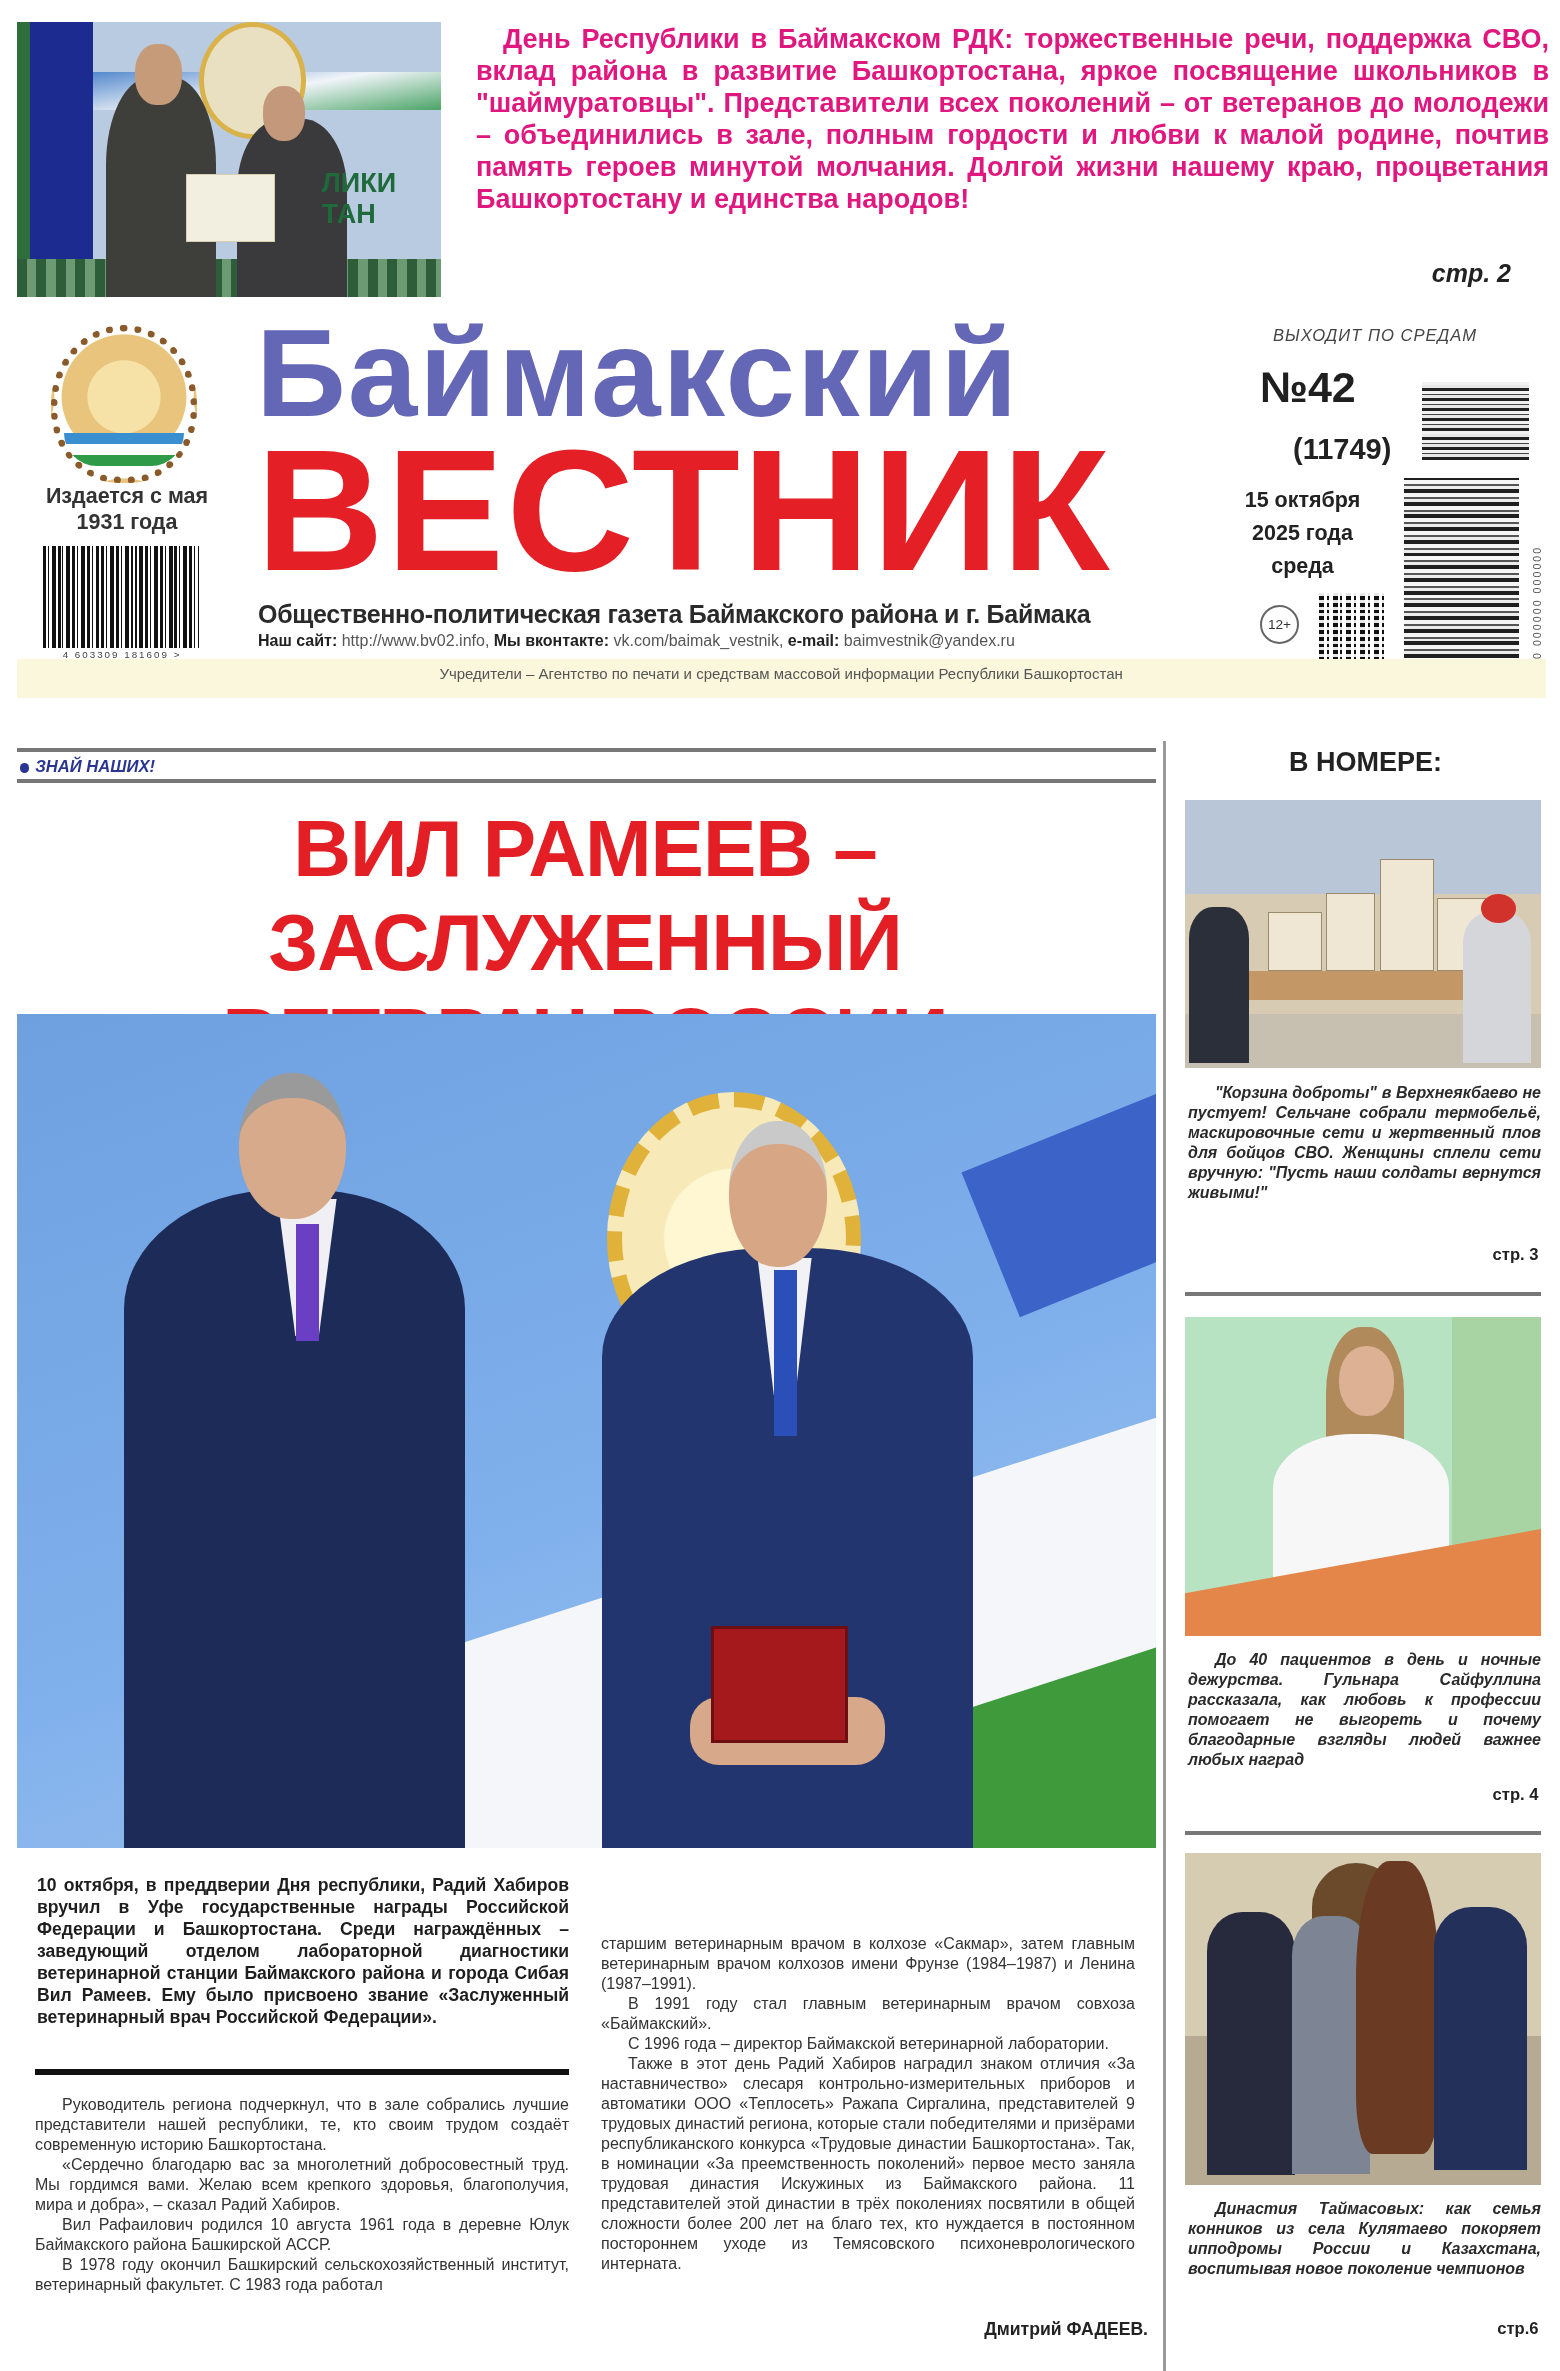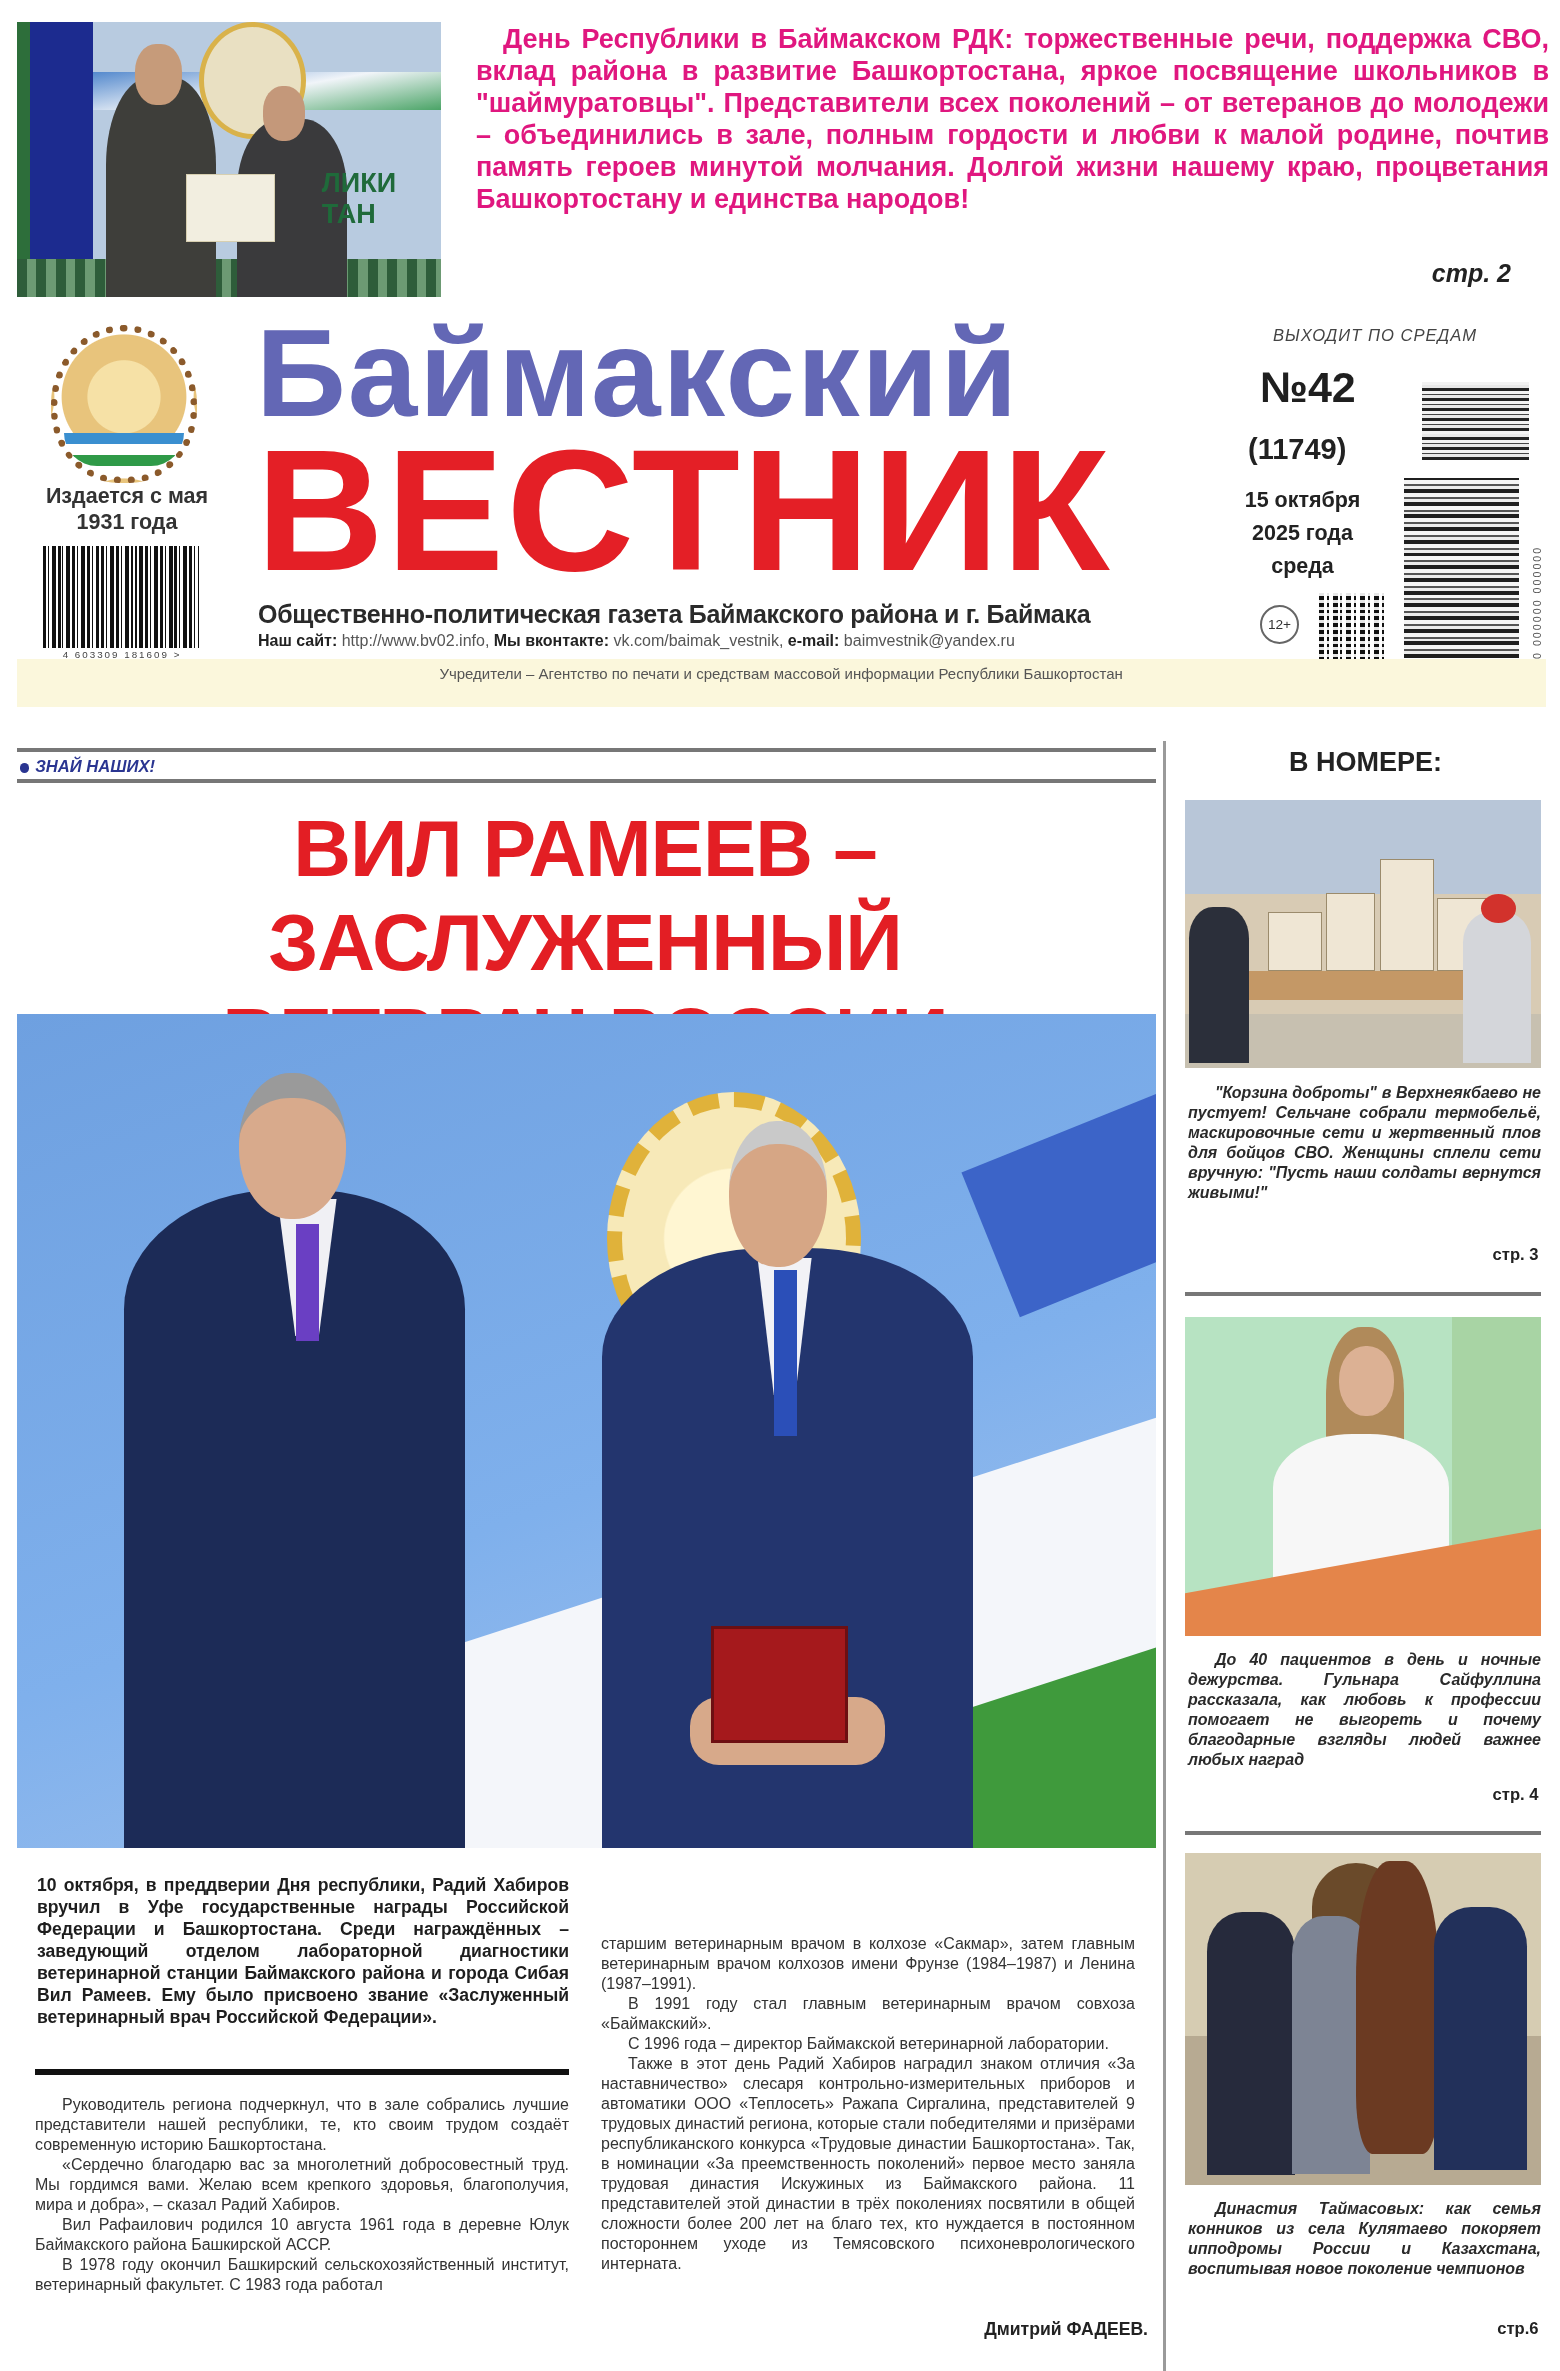--- a/index.html
+++ b/index.html
@@ -44,35 +44,35 @@
   .barcode-left-num { position: absolute; left: 39px; top: 649px; width: 166px; text-align: center; font-size: 9.8px; color: #444; letter-spacing: 2px; }
 
   .title-1 { position: absolute; left: 256px; top: 310px; font-size: 125px; font-weight: bold; color: #6367b5; letter-spacing: 2px; line-height: 1; }
   .title-2 { position: absolute; left: 256px; top: 424px; font-size: 172px; font-weight: bold; color: #e41f26; letter-spacing: 2px; line-height: 1; transform: scaleX(1.03); transform-origin: left; }
   .subtitle { position: absolute; left: 258px; top: 600px; font-size: 25px; font-weight: bold; color: #2a2a2a; letter-spacing: -0.3px; }
   .contacts { position: absolute; left: 258px; top: 632px; font-size: 16px; color: #555; }
   .contacts b { color: #222; }
 
   .weekly { position: absolute; left: 1273px; top: 326px; font-size: 16.6px; font-weight: normal; font-style: italic; color: #444; letter-spacing: 1px; }
   .issue-no { position: absolute; left: 1260px; top: 363px; font-size: 43px; font-weight: bold; color: #1f1f1f; }
-  .issue-total { position: absolute; left: 1248px; top: 433px; font-size: 29px; font-weight: bold; color: #222; }
+  .issue-total { position: absolute; left: 1293px; top: 433px; font-size: 29px; font-weight: bold; color: #222; }
   .issue-date { position: absolute; left: 1234px; top: 484px; width: 137px; text-align: center; font-size: 21.5px; font-weight: bold; line-height: 33px; color: #222; }
   .age { position: absolute; left: 1260px; top: 605px; width: 39px; height: 39px; border: 2px solid #666; border-radius: 50%; font-size: 13.7px; display: flex; align-items: center; justify-content: center; color: #333; }
   .qr {
     position: absolute; left: 1319px; top: 593px; width: 66px; height: 68px;
     background:
       repeating-linear-gradient(0deg, transparent 0 3.9px, rgba(255,255,255,.9) 3.9px 6.8px),
       repeating-linear-gradient(90deg, #111 0 4.9px, #fff 4.9px 7.8px, #111 7.8px 9.8px, #fff 9.8px 13.7px);
   }
   .barcode-right-top { position: absolute; left: 1422px; top: 382px; width: 107px; height: 78px; background: repeating-linear-gradient(0deg, #222 0 2.9px, #e8e8e8 2.9px 5.9px, #444 5.9px 6.8px, #f2f2f2 6.8px 9.8px); }
   .barcode-right { position: absolute; left: 1404px; top: 478px; width: 115px; height: 180px; background: repeating-linear-gradient(0deg, #1f1f1f 0 3.9px, #ececec 3.9px 6.8px, #555 6.8px 8.8px, #f5f5f5 8.8px 12.7px); }
   .barcode-right-num { position: absolute; left: 1531px; top: 488px; font-size: 10.7px; color: #555; writing-mode: vertical-rl; letter-spacing: 2px; transform: rotate(180deg); height: 171px; }
 
   .founders {
-    position: absolute; left: 16.6px; top: 659px; width: 1529px; height: 48px;
+    position: absolute; left: 16.6px; top: 659px; width: 1529px; height: 39px;
     background: #fbf7dc; text-align: center; font-size: 15px; line-height: 23.4px; color: #555; padding-top: 2.9px;
   }
 
   
   .rule { position: absolute; height: 3.9px; background: #777; }
   .rubric { position: absolute; left: 19.5px; top: 757px; font-size: 16.6px; font-weight: bold; font-style: italic; color: #2a3591; }
   .rubric .dot { display: inline-block; width: 9.8px; height: 9.8px; border-radius: 50%; background: #2a3591; margin-right: 5.9px; vertical-align: middle; }
   .headline {
     position: absolute; left: 19.5px; top: 802px; width: 1131px; text-align: center;
     font-size: 80px; font-weight: bold; color: #e31e24; line-height: 94px; letter-spacing: -1px;

